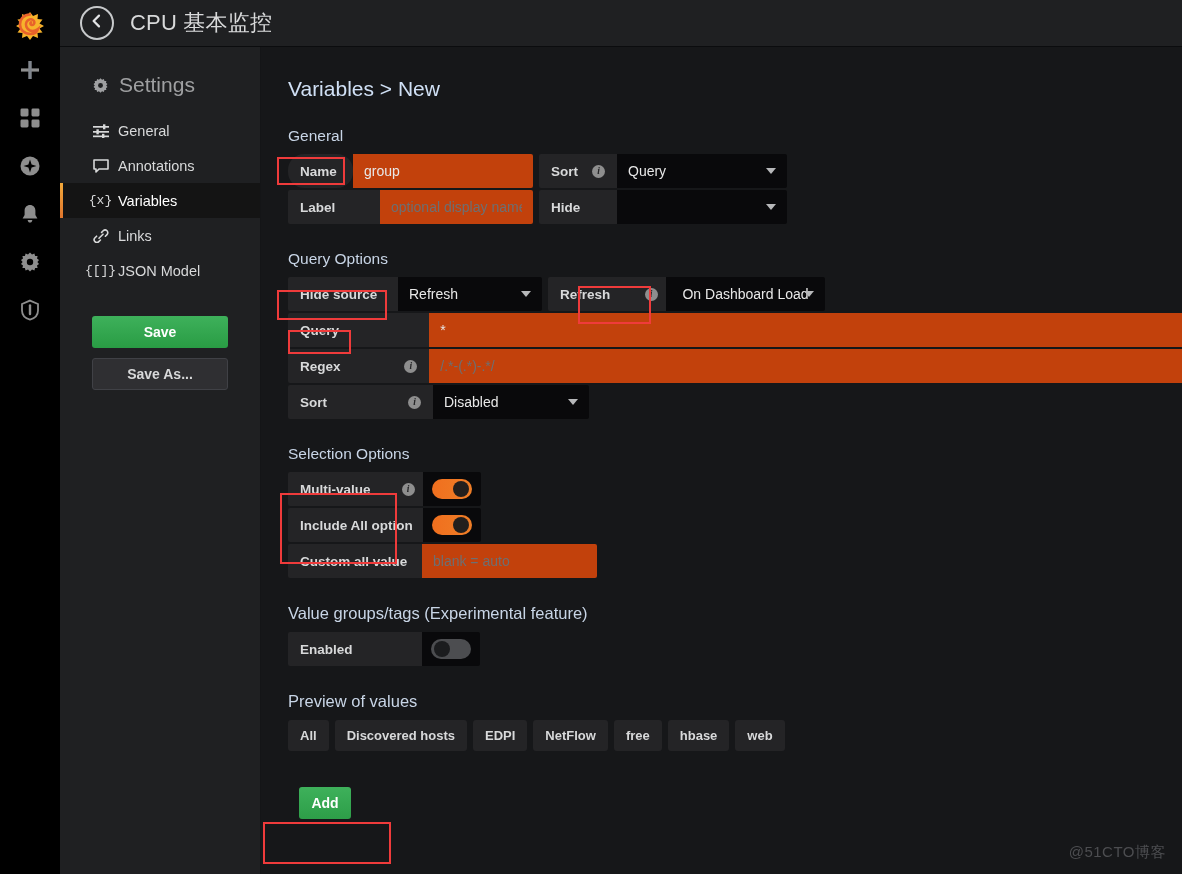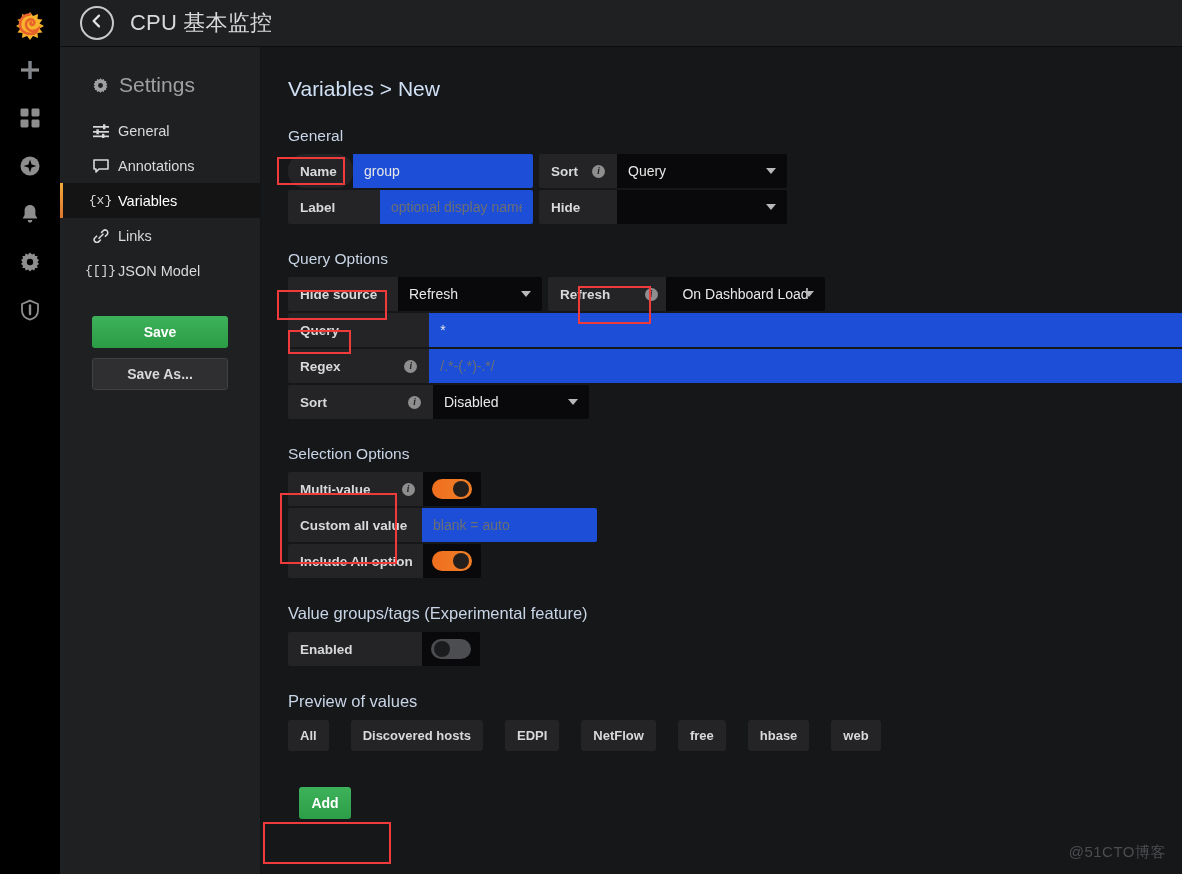--- a/index.html
+++ b/index.html
@@ -109,21 +109,21 @@
     width: 13px; height: 13px; border-radius: 50%;
     background: #8e8e8e; color: #242426; font-size: 9.5px; font-weight: bold;
     font-style: italic; font-family: "Liberation Serif", serif; flex: none;
   }
   .info-cell {
     background: #242426; height: 34px; display: flex; align-items: center;
     justify-content: center; width: 30px;
   }
 
   .field {
-    background: #1d4ed8; border: none; color: #e8e8e8;
+    background: #c2410c; border: none; color: #e8e8e8;
     height: 34px; font-size: 14px; padding: 0 11px;
     font-family: "Liberation Sans", sans-serif; outline: none;
     border-radius: 0 2px 2px 0;
   }
   .field::placeholder { color: #6d6f72; }
   .field.w-name { width: 180px; }
   .field.w-cav  { width: 175px; }
   .field.flex-rest { width: 776px; border-radius: 0; }
 
   .select {
@@ -155,21 +155,21 @@
   }
   .toggle.on  { background: linear-gradient(90deg,#f06f1e,#ef7e27); }
   .toggle.off { background: #4c4d50; }
   .knob {
     position: absolute; top: 2px; width: 16px; height: 16px; border-radius: 50%;
   }
   .toggle.on .knob  { right: 3px; background: #231f1d; }
   .toggle.off .knob { left: 3px;  background: #1b1c1e; }
 
   
-  .tags { display: flex; gap: 22px; margin-left: 27px; margin-top: 8px; }
+  .tags { display: flex; gap: 6px; margin-left: 27px; margin-top: 8px; }
   .tag {
     background: #242426; color: #d8d9da; font-size: 13px; font-weight: bold;
     height: 31px; padding: 0 12px; display: flex; align-items: center;
     border-radius: 3px; cursor: pointer;
   }
 
   .btn-add {
     margin-left: 38px; margin-top: 0; width: 52px; height: 32px;
     background: linear-gradient(180deg,#3eb15b,#2d9e48); color: #fff;
     border: none; border-radius: 3px; font-size: 14px; font-weight: bold;
@@ -404,31 +404,31 @@
         <span class="info">i</span>
       </div>
       <div class="toggle-cell">
         <span class="toggle on">
             <span class="knob"></span>
           </span>
       </div>
     </div>
 
     <div class="row">
-      <div class="lbl w-cav">Custom all value</div>
-      <input class="field w-cav" placeholder="blank = auto" style="">
-    </div>
-
-    <div class="row">
       <div class="lbl w-iao" style="width:135px">Include All option</div>
       <div class="toggle-cell">
         <span class="toggle on">
             <span class="knob"></span>
           </span>
       </div>
+    </div>
+
+    <div class="row">
+      <div class="lbl w-cav">Custom all value</div>
+      <input class="field w-cav" placeholder="blank = auto" style="">
     </div>
 
     <div class="sec-title big">Value groups/tags (Experimental feature)</div>
 
     <div class="row">
       <div class="lbl w-en">Enabled</div>
       <div class="toggle-cell">
         <span class="toggle off">
             <span class="knob"></span>
           </span>

